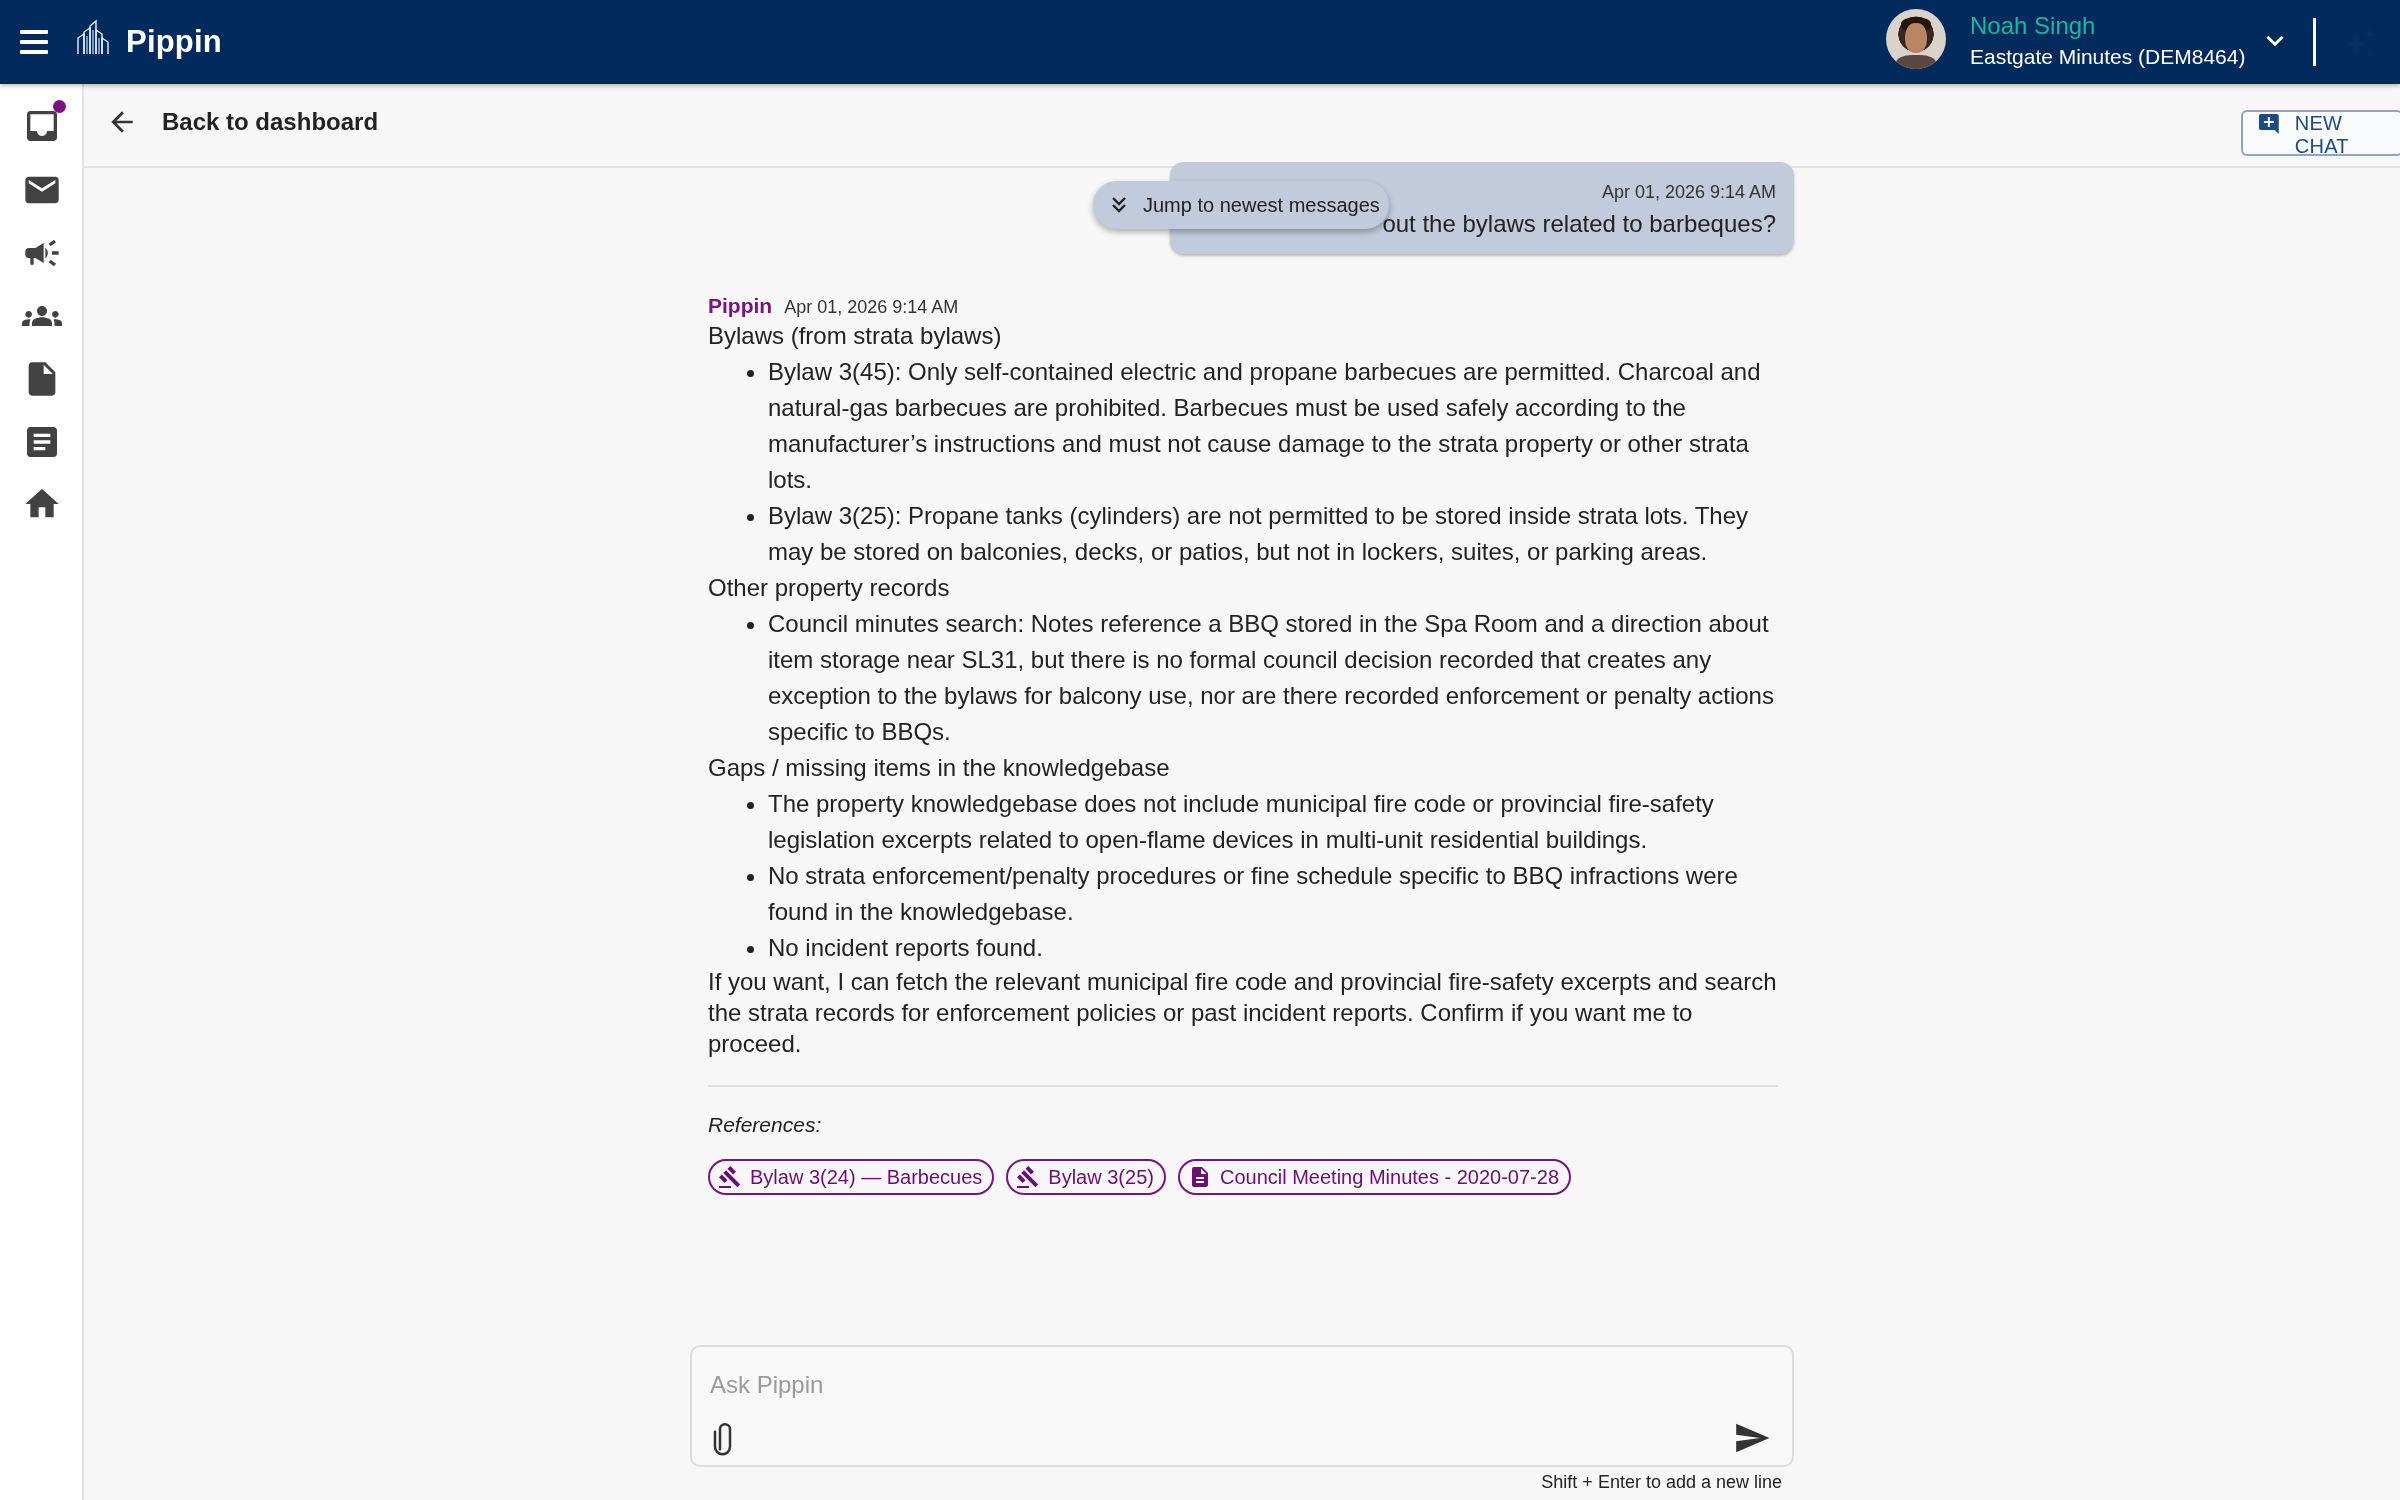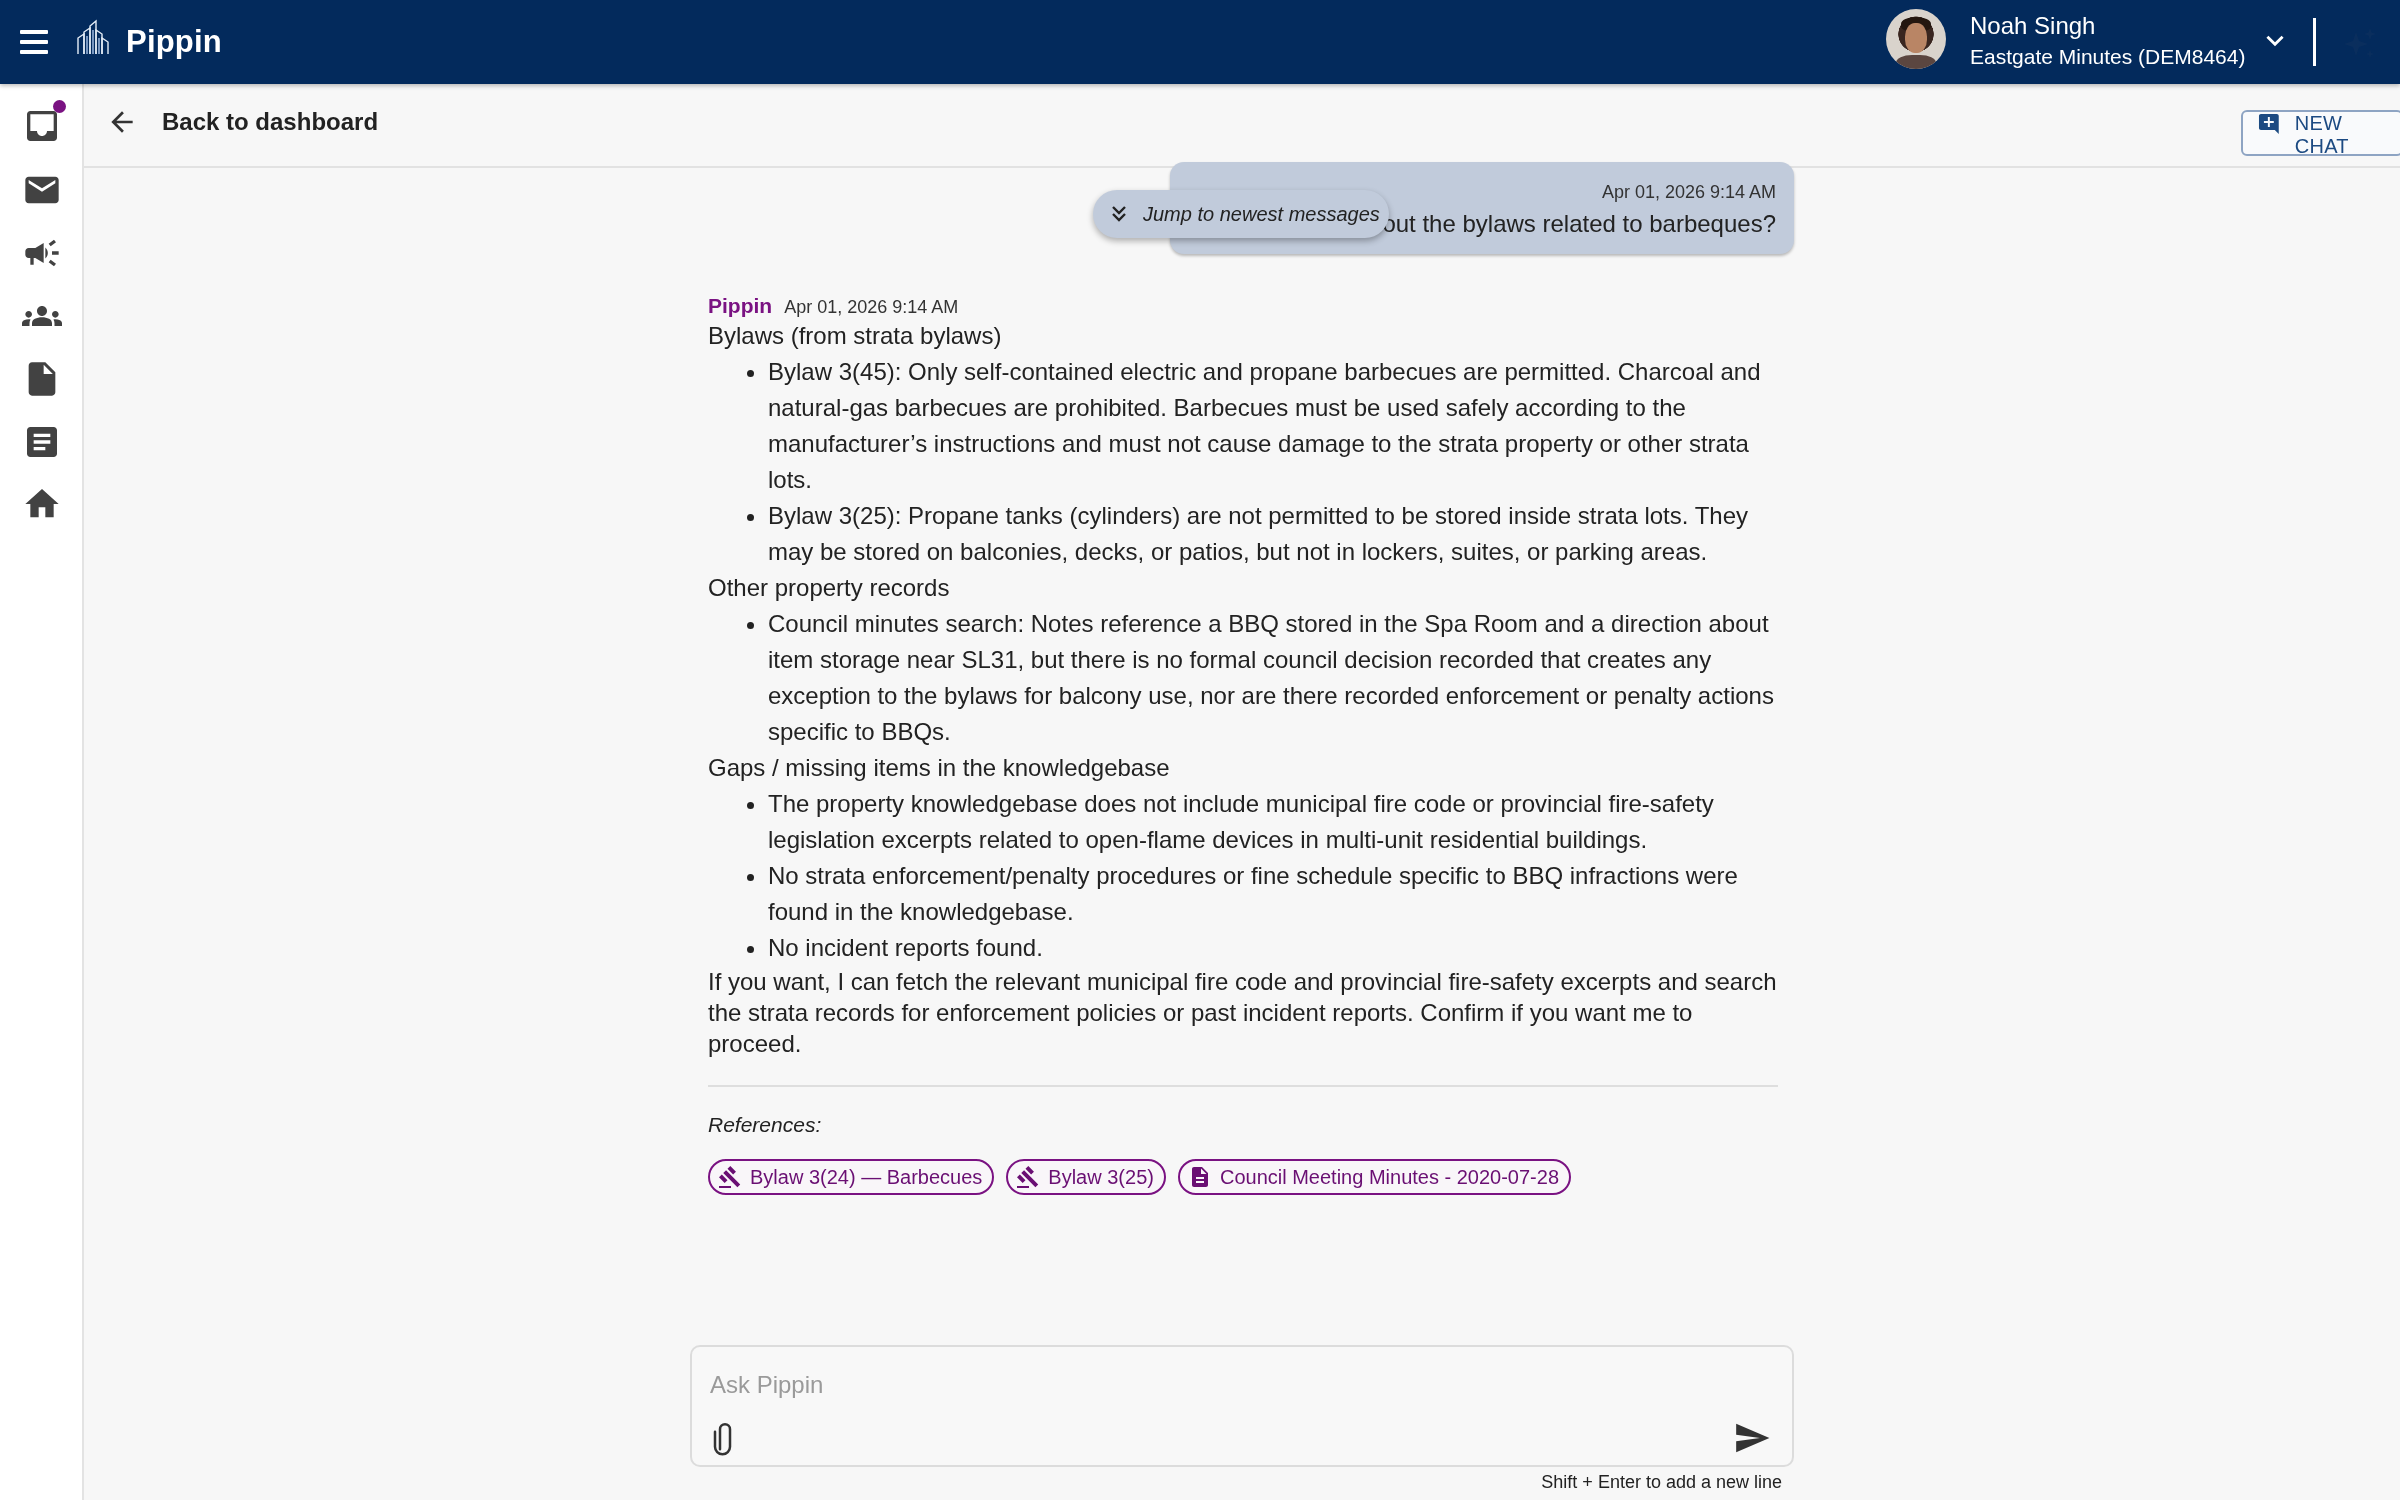--- a/index.html
+++ b/index.html
@@ -8,21 +8,21 @@
 
   .topbar { position: absolute; left: 0; top: 0; width: 2400px; height: 84px; background: #032a5c; color: #fff; box-shadow: 0 2px 4px rgba(0,0,0,0.25); z-index: 5; }
   .menu-btn { position: absolute; left: 20px; top: 26px; width: 32px; height: 32px; cursor: pointer; }
   .menu-btn span { display: block; height: 4px; background: #fff; margin: 4px 0 6px; border-radius: 1px; width: 28px; }
   .logo-icon { position: absolute; left: 76px; top: 18px; width: 38px; height: 38px; }
   .app-title { position: absolute; left: 126px; top: 24px; font-size: 31px; font-weight: bold; letter-spacing: 0.2px; }
   .avatar { position: absolute; left: 1886px; top: 9px; width: 60px; height: 60px; border-radius: 50%; background: radial-gradient(circle at 50% 42%, #c99a7a 0 22%, #3a2620 23% 38%, #d9d3cc 39%); overflow: hidden; cursor: pointer; }
   .avatar .face { position: absolute; left: 19px; top: 14px; width: 22px; height: 30px; border-radius: 45%; background: #b98565; }
   .avatar .hair { position: absolute; left: 15px; top: 8px; width: 30px; height: 14px; border-radius: 50% 50% 30% 30%; background: #24160f; }
   .avatar .shirt { position: absolute; left: 10px; top: 46px; width: 40px; height: 20px; border-radius: 40% 40% 0 0; background: #5b4640; }
-  .user-name { position: absolute; left: 1970px; top: 12px; font-size: 24px; color: #ffffff; }
+  .user-name { position: absolute; left: 1970px; top: 12px; font-size: 24px; color: #14b8a6; }
   .user-org { position: absolute; left: 1970px; top: 45px; font-size: 21px; color: #fff; }
   .user-dropdown { position: absolute; left: 2262px; top: 28px; width: 26px; height: 26px; cursor: pointer; }
   .top-divider { position: absolute; left: 2313px; top: 18px; width: 3px; height: 48px; background: #fff; }
   .ai-icon { position: absolute; left: 2340px; top: 24px; width: 40px; height: 40px; opacity: 0.9; }
 
   .sidebar { position: absolute; left: 0; top: 84px; width: 84px; height: 1416px; background: #ffffff; border-right: 2px solid #e3e3e3; z-index: 3; }
   .side-item { position: absolute; left: 22px; width: 40px; height: 40px; cursor: pointer; }
   .side-item svg { width: 40px; height: 40px; }
   .badge-dot { position: absolute; right: -4px; top: -6px; width: 13px; height: 13px; border-radius: 50%; background: #7a1282; }
 
@@ -30,21 +30,21 @@
   .back-btn { position: absolute; left: 22px; top: 20px; height: 36px; display: flex; align-items: center; cursor: pointer; }
   .back-btn svg { width: 32px; height: 32px; }
   .back-label { margin-left: 24px; font-size: 24px; font-weight: bold; color: #222; }
   .new-chat-btn { position: absolute; left: 2141px; top: 26px; width: 162px; height: 46px; border: 2px solid #8ea4c3; border-radius: 6px; display: flex; align-items: flex-start; padding-left: 14px; cursor: pointer; background: #f9fafc; margin-left: 16px; }
   .new-chat-btn svg { width: 24px; height: 24px; }
   .new-chat-label { margin-left: 14px; font-size: 20px; color: #1c4a82; letter-spacing: 0.3px; }
 
   .user-bubble { position: absolute; left: 1170px; top: 162px; width: 624px; height: 92px; background: #c1cbdb; border-radius: 14px; box-shadow: 0 2px 3px rgba(0,0,0,0.25); }
   .user-ts { position: absolute; right: 18px; top: 20px; font-size: 18px; color: #333; }
   .user-text { position: absolute; right: 18px; top: 48px; font-size: 24px; color: #222; white-space: nowrap; }
-  .jump-pill { position: absolute; left: 1093px; top: 190px; width: 296px; height: 48px; border-radius: 24px; background: #c1cbdb; box-shadow: 0 3px 6px rgba(0,0,0,0.3); display: flex; align-items: center; padding-left: 14px; cursor: pointer; z-index: 2; font-style: italic; }
+  .jump-pill { position: absolute; left: 1093px; top: 181px; width: 296px; height: 48px; border-radius: 24px; background: #c1cbdb; box-shadow: 0 3px 6px rgba(0,0,0,0.3); display: flex; align-items: center; padding-left: 14px; cursor: pointer; z-index: 2; }
   .jump-pill svg { width: 24px; height: 24px; }
   .jump-label { margin-left: 12px; font-size: 20px; color: #222; }
 
   .assistant { position: absolute; left: 708px; top: 294px; width: 1072px; }
   .asst-head { display: flex; align-items: baseline; }
   .asst-name { font-size: 21px; font-weight: bold; color: #7a1282; }
   .asst-ts { font-size: 18px; color: #333; margin-left: 12px; }
   .asst-body { font-size: 24px; line-height: 36px; color: #222; }
   .asst-body p { margin: 0; }
   .intro { margin-top: 0; }

